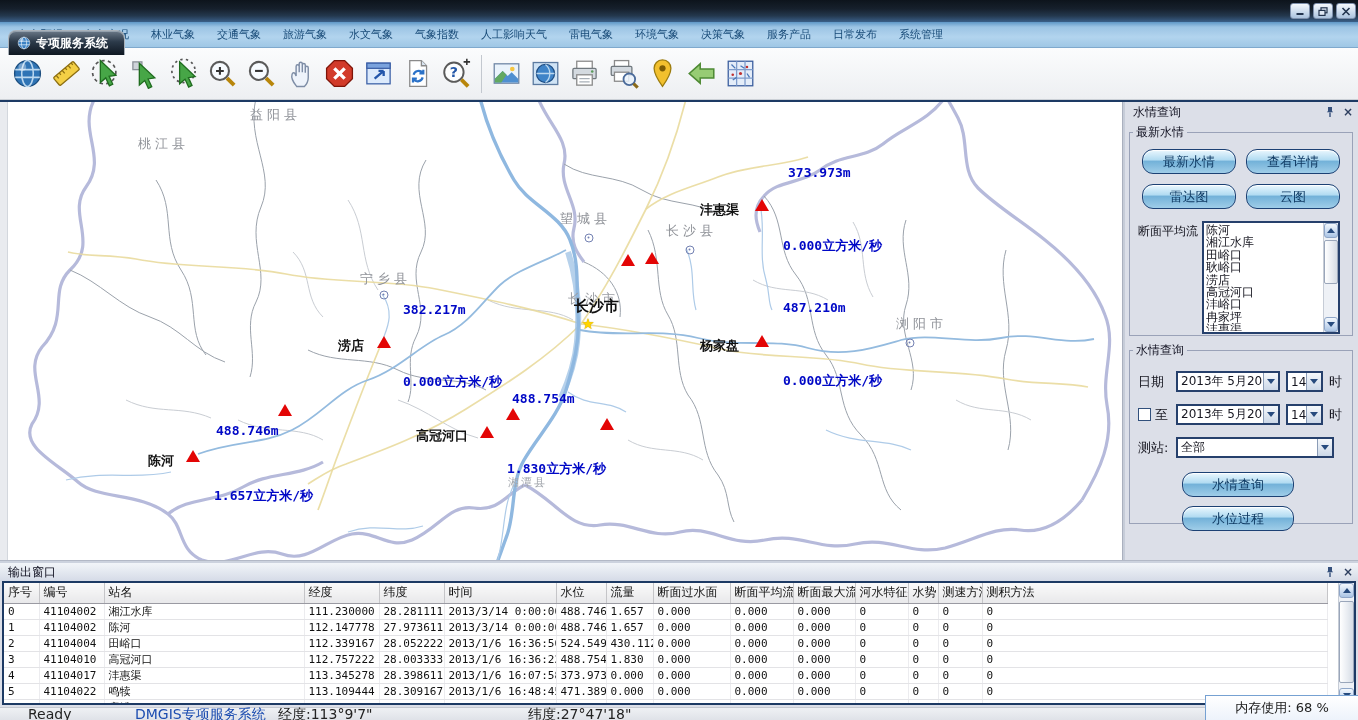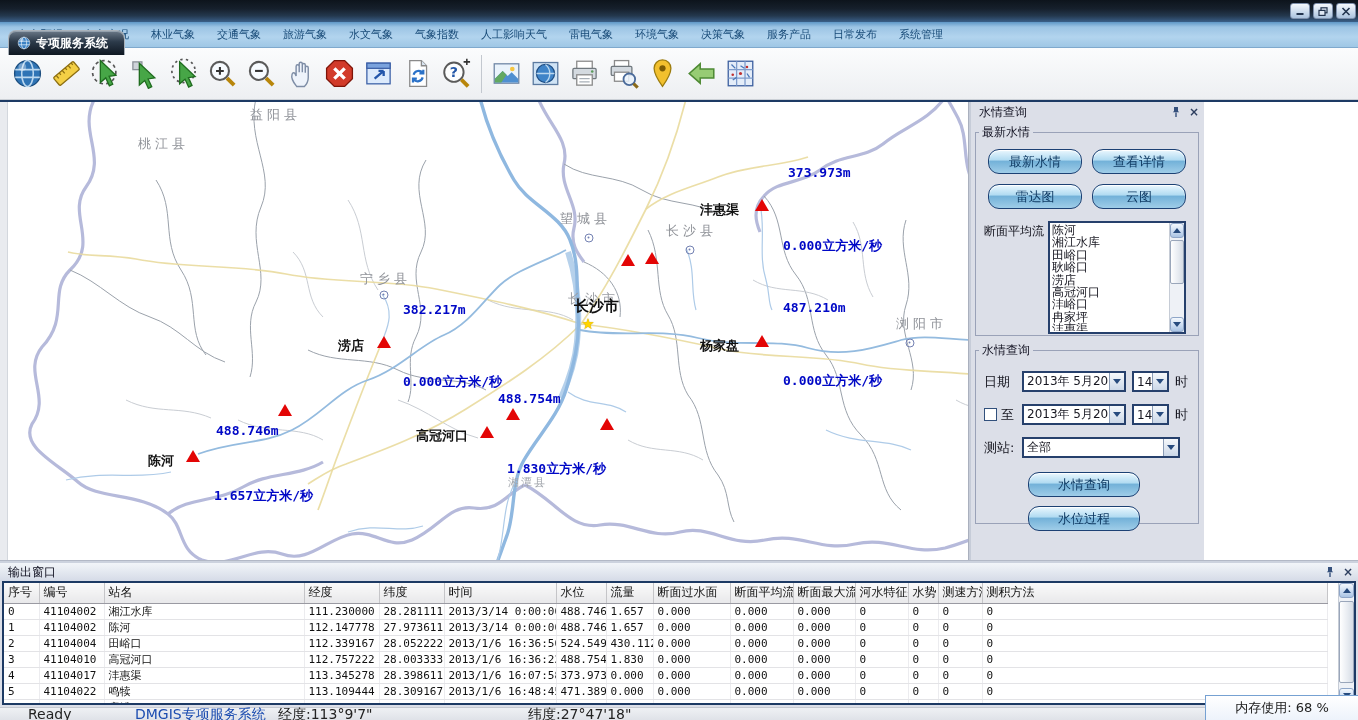--- a/index.html
+++ b/index.html
@@ -26,21 +26,21 @@
 
   
   .toolbar{height:52px;background:linear-gradient(#fbfcfd,#edeff2);border-bottom:1px solid #cbd0d6;
        display:flex;align-items:center;padding-left:8px;}
   .tbtn{width:39px;height:42px;display:flex;align-items:center;justify-content:center;}
   .tbtn svg{width:31px;height:31px;}
   .tsep{width:1px;height:38px;background:#c3c8cf;margin:0 5px;}
 
   
   .main{position:relative;display:flex;height:460px;border-top:2px solid #1d3a64;background:#fff;}
-  .map-wrap{position:relative;width:968px;height:458px;background:#fff;overflow:hidden;}
+  .map-wrap{position:relative;width:1122px;height:458px;background:#fff;overflow:hidden;}
   .map-gutter{position:absolute;left:0;top:0;width:8px;height:100%;background:#e9ebef;border-right:1px solid #d3d7dd;}
   .map-layer{position:absolute;left:8px;top:0;width:1114px;height:458px;}
   .map-layer svg.bg{position:absolute;left:0;top:0;}
   .b-thick{fill:none;stroke:#b6badb;stroke-width:3.2;stroke-linejoin:round;}
   .b-thin{fill:none;stroke:#9ba2ab;stroke-width:1;}
   .b-minor{fill:none;stroke:#c9cdd3;stroke-width:1;}
   .river-main{fill:none;stroke:#8fb8e0;stroke-width:3.4;}
   .river-wide{fill:none;stroke:#9dc1e4;stroke-width:6;opacity:.75;}
   .river{fill:none;stroke:#94bbdf;stroke-width:1.8;}
   .stream{fill:none;stroke:#aecbe8;stroke-width:1.2;}
@@ -408,21 +408,21 @@
             <span class="tri" style="left: 505px; top: 312px;"></span>
             <span class="tri" style="left: 599px; top: 322px;"></span>
             <span class="tri" style="left: 620px; top: 158px;"></span>
             <span class="tri" style="left: 644px; top: 156px;"></span>
             <div class="map-label mval" style="left: 780px; top: 70px;">373.973m</div>
             <div class="map-label mval" style="left: 775px; top: 143px;">0.000立方米/秒</div>
             <div class="map-label mval" style="left: 395px; top: 207px;">382.217m</div>
             <div class="map-label mval" style="left: 775px; top: 205px;">487.210m</div>
             <div class="map-label mval" style="left: 395px; top: 279px;">0.000立方米/秒</div>
             <div class="map-label mval" style="left: 775px; top: 278px;">0.000立方米/秒</div>
-            <div class="map-label mval" style="left: 490px; top: 296px;">488.754m</div>
+            <div class="map-label mval" style="left: 504px; top: 296px;">488.754m</div>
             <div class="map-label mval" style="left: 208px; top: 328px;">488.746m</div>
             <div class="map-label mval" style="left: 499px; top: 366px;">1.830立方米/秒</div>
             <div class="map-label mval" style="left: 206px; top: 393px;">1.657立方米/秒</div>
           </div>
       </div>
     </div>
 
     <div class="splitter-v"></div>
 
     <div class="right-panel">

